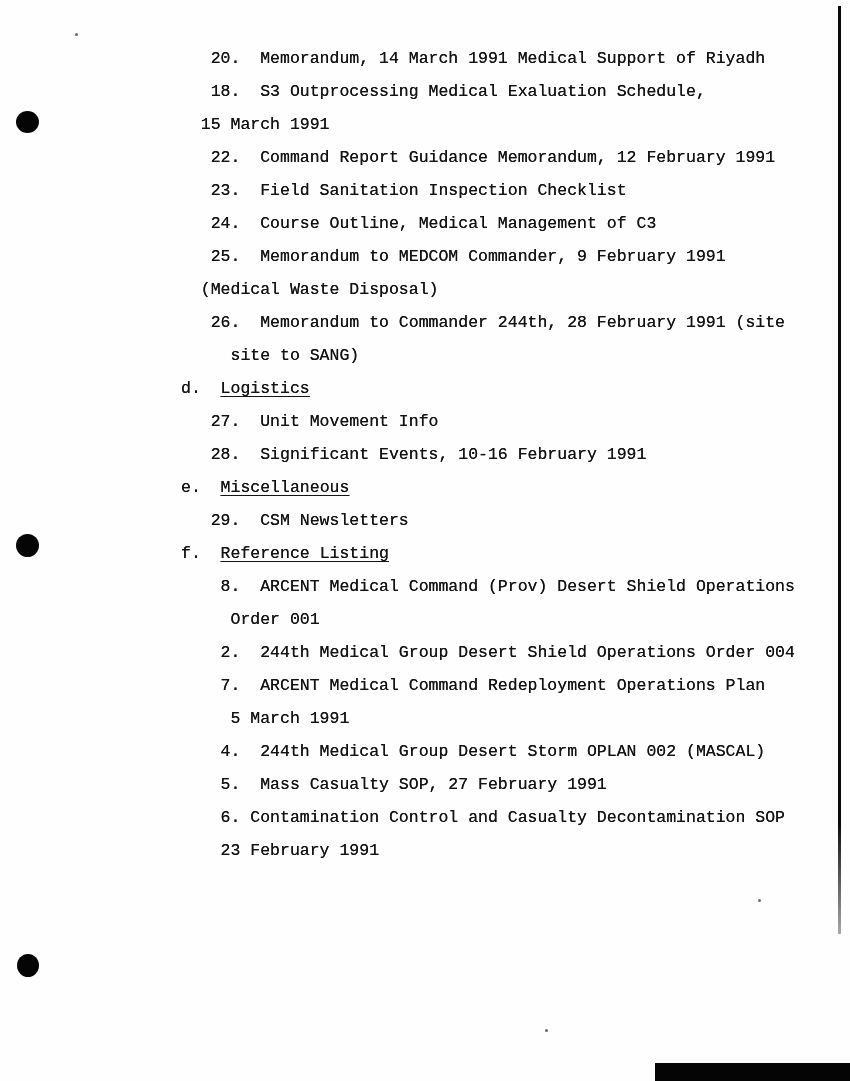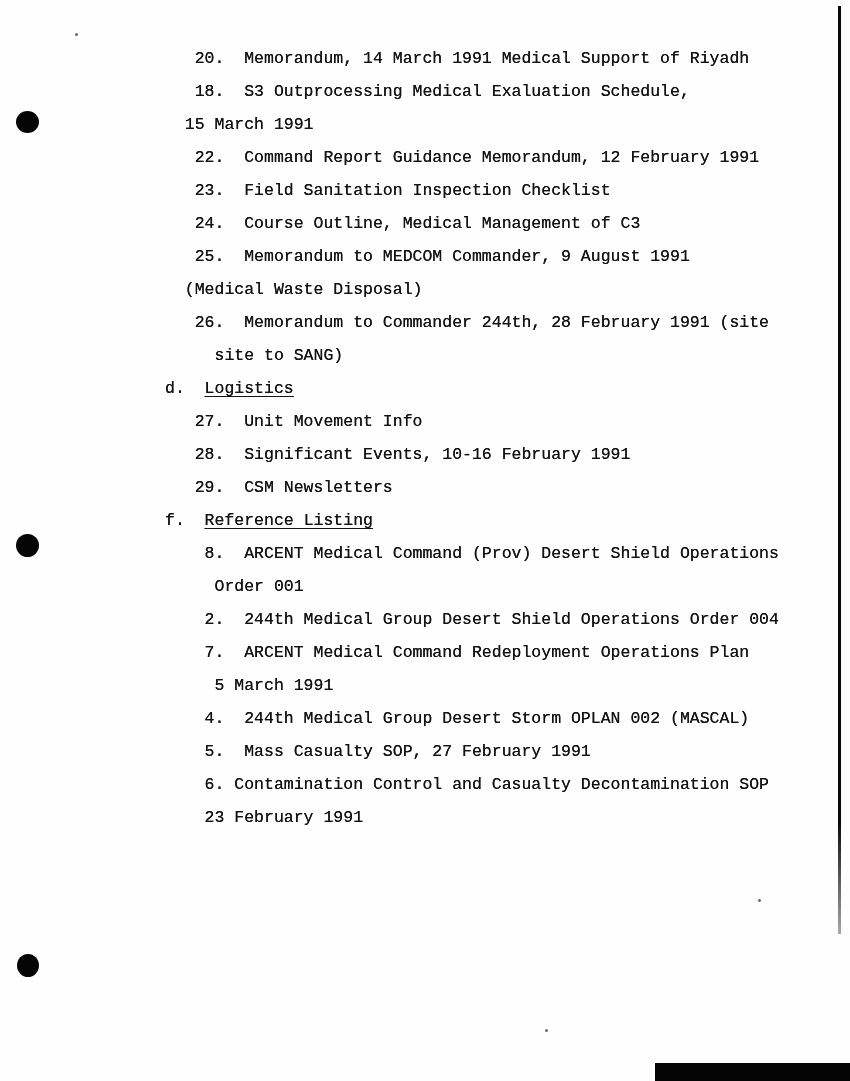--- a/index.html
+++ b/index.html
@@ -19,20 +19,21 @@
     position: absolute;
     left: 165px;
     top: 42px;
     font-size: 16.5px;
     line-height: 33px;
     color: #131313;
     text-shadow: 0 0 0.5px #1a1a1a;
   }
   .line {
     white-space: pre;
+    margin-left: 16px;
   }
   .underline {
     text-decoration: underline;
     text-underline-offset: 3px;
   }
   .punch {
     position: absolute;
     background: #050505;
     border-radius: 50%;
   }
@@ -73,27 +74,28 @@
   <div class="punch" id="punch-2"></div>
   <div class="punch" id="punch-3"></div>
 
   <div class="text-block" id="doc-lines">
       <div class="line">   20.  Memorandum, 14 March 1991 Medical Support of Riyadh</div>
       <div class="line">   18.  S3 Outprocessing Medical Exaluation Schedule,</div>
       <div class="line">  15 March 1991</div>
       <div class="line">   22.  Command Report Guidance Memorandum, 12 February 1991</div>
       <div class="line">   23.  Field Sanitation Inspection Checklist</div>
       <div class="line">   24.  Course Outline, Medical Management of C3</div>
-      <div class="line">   25.  Memorandum to MEDCOM Commander, 9 August 1991</div>
+      <div class="line">   25.  Memorandum to MEDCOM Commander, 9 February 1991</div>
       <div class="line">  (Medical Waste Disposal)</div>
       <div class="line">   26.  Memorandum to Commander 244th, 28 February 1991 (site</div>
       <div class="line">     site to SANG)</div>
       <div class="line"><span>d.  </span><span class="underline">Logistics</span></div>
       <div class="line">   27.  Unit Movement Info</div>
       <div class="line">   28.  Significant Events, 10-16 February 1991</div>
+      <div class="line"><span>e.  </span><span class="underline">Miscellaneous</span></div>
       <div class="line">   29.  CSM Newsletters</div>
       <div class="line"><span>f.  </span><span class="underline">Reference Listing</span></div>
       <div class="line">    8.  ARCENT Medical Command (Prov) Desert Shield Operations</div>
       <div class="line">     Order 001</div>
       <div class="line">    2.  244th Medical Group Desert Shield Operations Order 004</div>
       <div class="line">    7.  ARCENT Medical Command Redeployment Operations Plan</div>
       <div class="line">     5 March 1991</div>
       <div class="line">    4.  244th Medical Group Desert Storm OPLAN 002 (MASCAL)</div>
       <div class="line">    5.  Mass Casualty SOP, 27 February 1991</div>
       <div class="line">    6. Contamination Control and Casualty Decontamination SOP</div>

